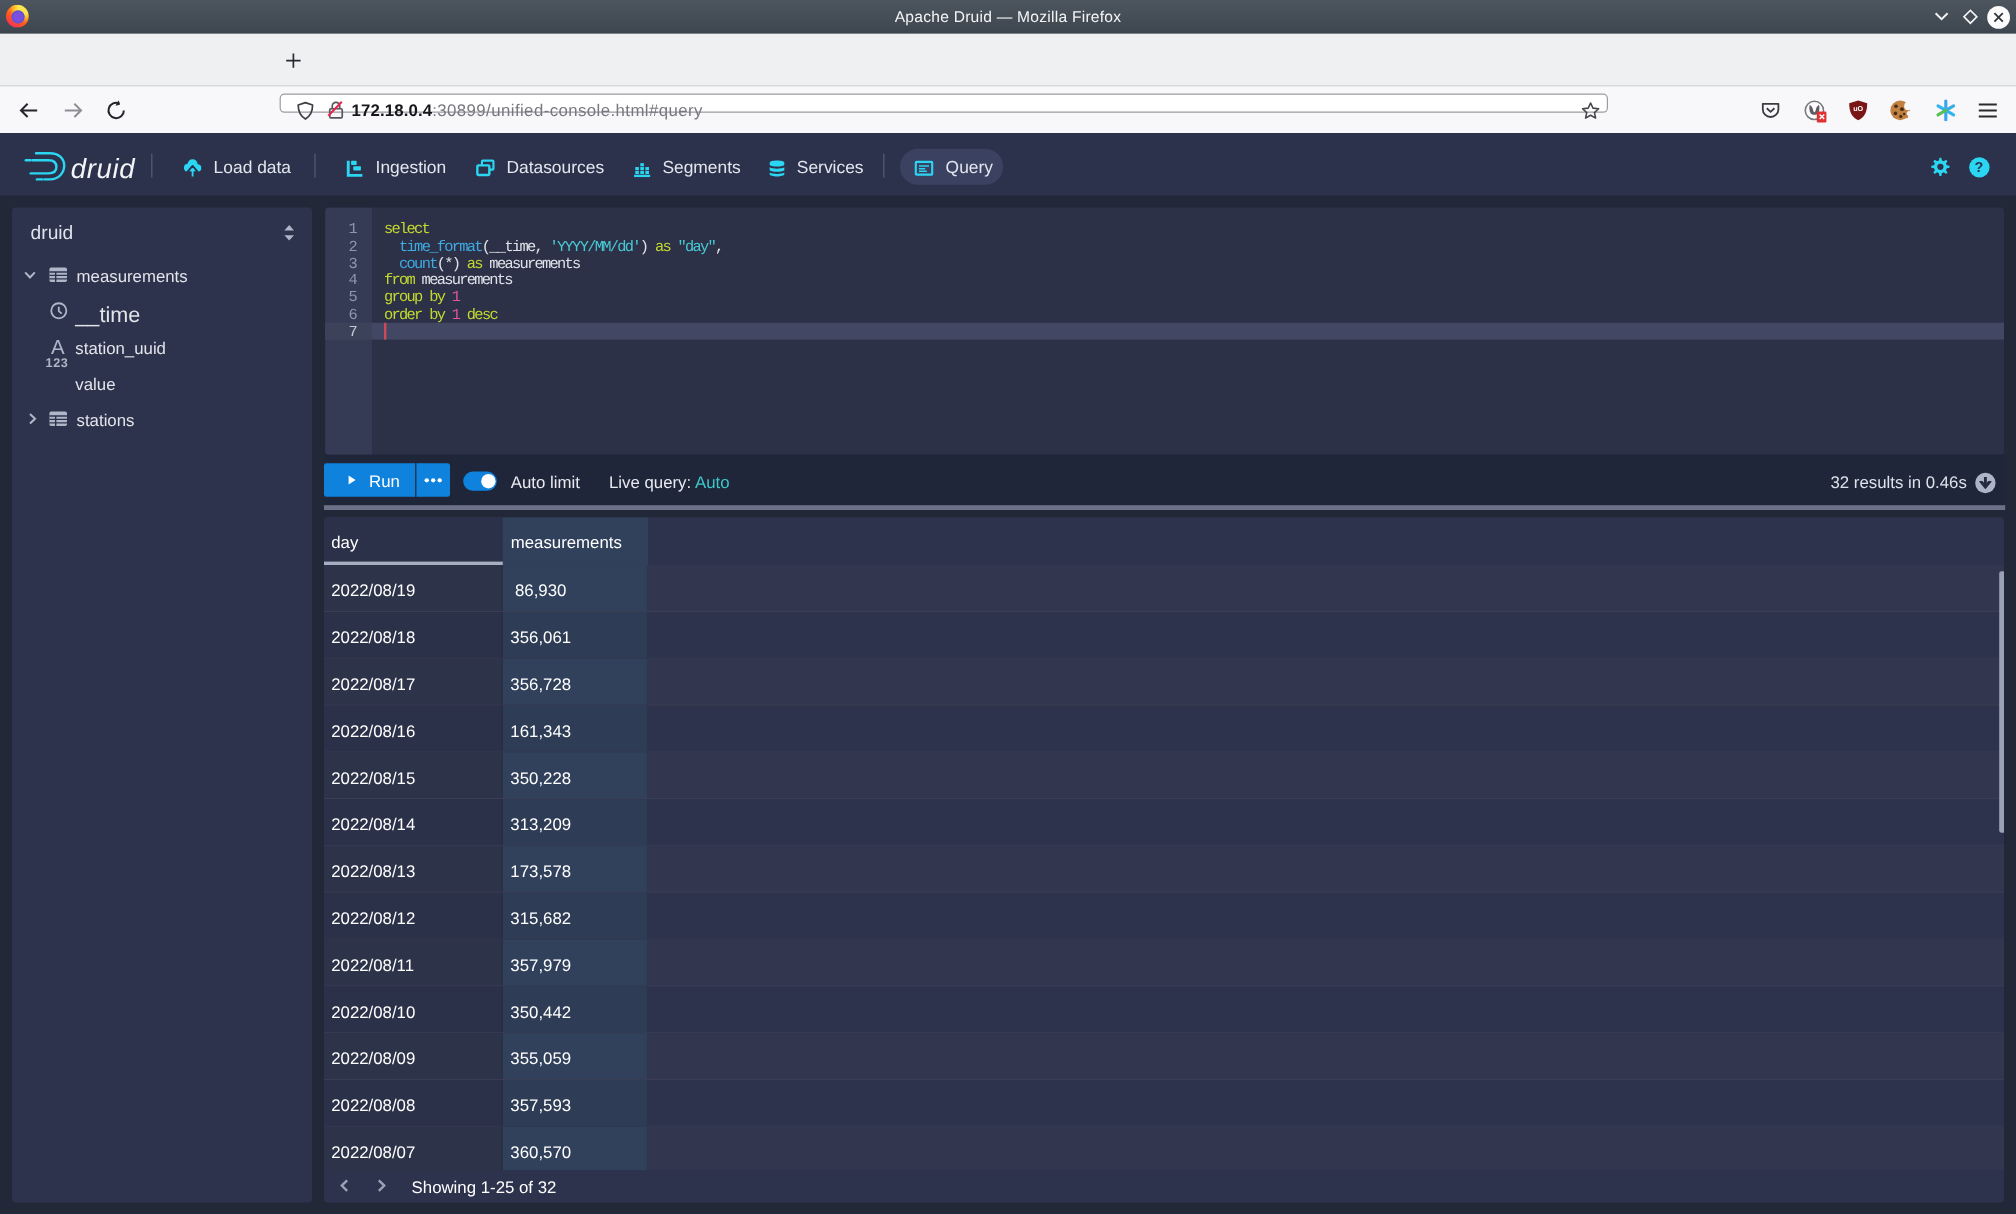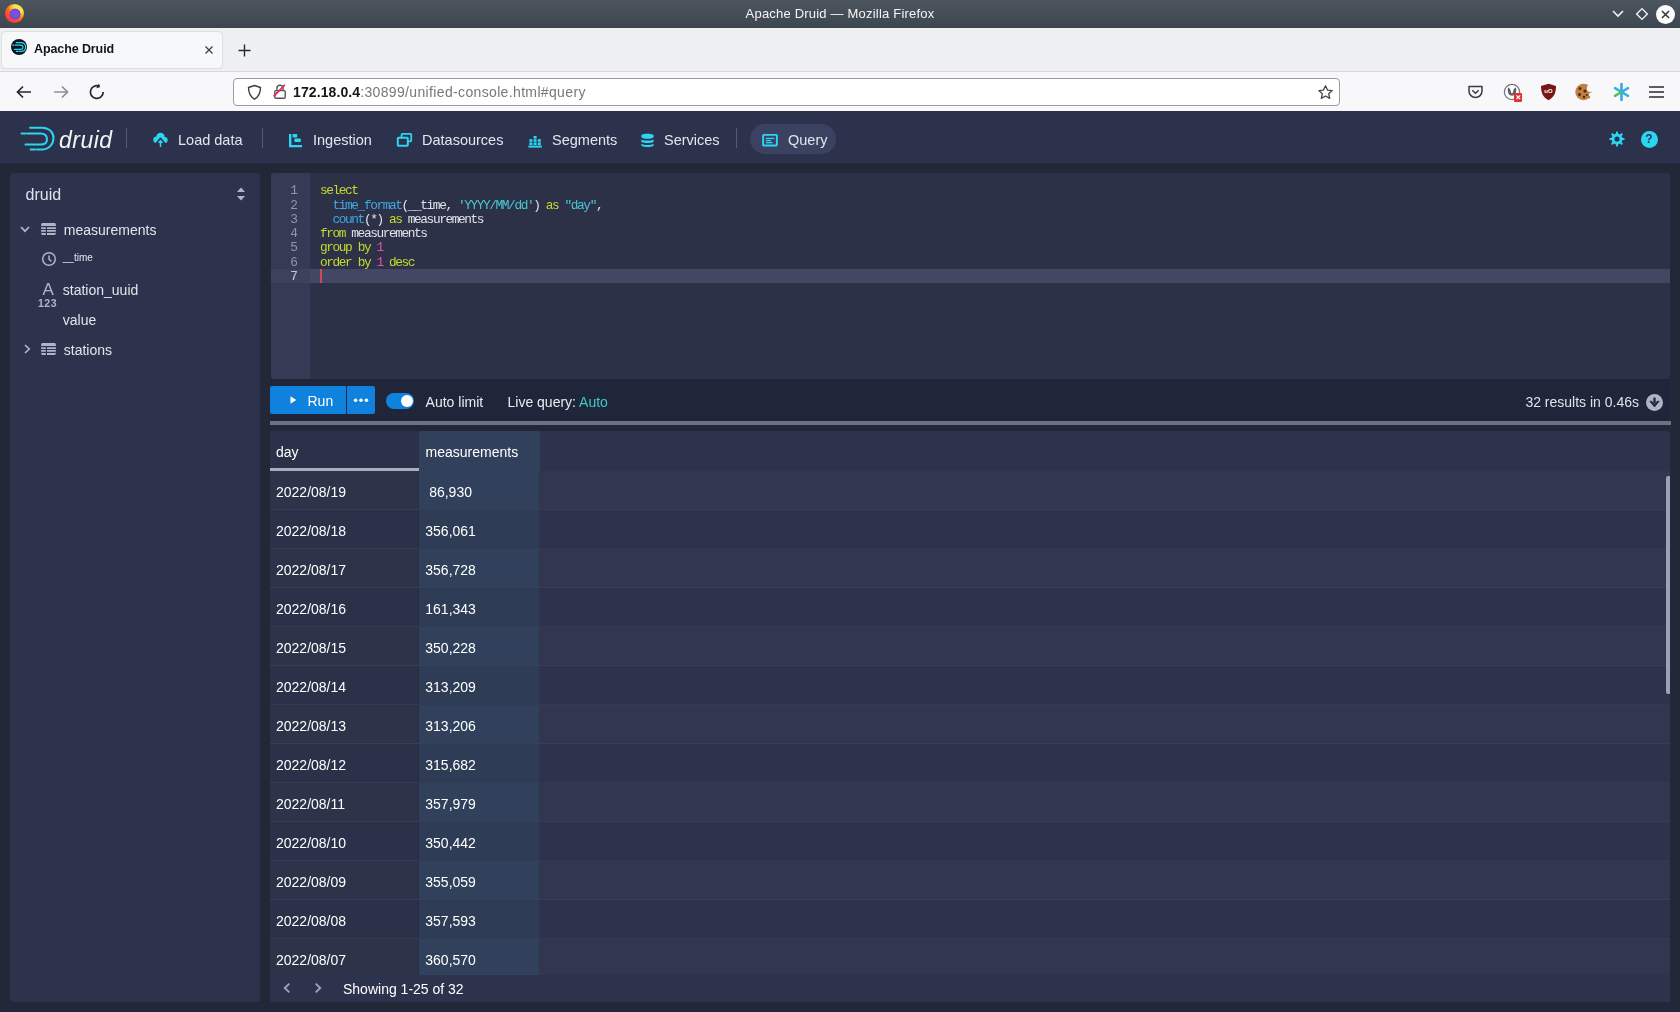--- a/index.html
+++ b/index.html
@@ -8,21 +8,21 @@
   .abs { position:absolute; }
   
   #titlebar { position:absolute; left:0; top:0; width:1680px; height:28px;
     background:linear-gradient(#4d555f,#3d454e); }
   #titletext { position:absolute; top:6px; left:0; width:1680px; text-align:center;
     color:#f4f5f6; font-size:13px; letter-spacing:0.2px; }
   #tabbar { position:absolute; left:0; top:28px; width:1680px; height:43px; background:#eef0f2; }
   #tab { position:absolute; left:2px; top:4px; width:220px; height:36px; background:#f7f8f9;
     border-radius:4px; box-shadow:0 0 2px rgba(0,0,0,.25); }
   #urlrow { position:absolute; left:0; top:70.5px; width:1680px; height:40.5px; background:#f8f8fa; border-top:1px solid #d9d9dd; box-sizing:border-box; }
-  #urlfield { position:absolute; left:233px; top:6px; width:1107px; height:28px; background:#ffffff;
+  #urlfield { position:absolute; left:233px; top:6px; width:1107px; height:16px; background:#ffffff;
     border:1px solid #9b9ba4; border-radius:4px; }
   
   #app { position:absolute; left:0; top:111px; width:1680px; height:901px; background:#232838; }
   #dheader { position:absolute; left:0; top:0; width:1680px; height:52px; background:#2d324c; }
   .navitem { position:absolute; top:3px; height:52px; display:flex; align-items:center;
     color:#e3e6ec; font-size:14.5px; }
   .vdiv { position:absolute; top:17px; width:1px; height:20px; background:#555c72; }
   #sidebar { position:absolute; left:10px; top:62px; width:250px; height:829px;
     background:#2e334d; border-radius:3px; color:#e2e5ea; }
   #editor { position:absolute; left:271px; top:62px; width:1399px; height:206px;
@@ -62,35 +62,20 @@
   </svg>
   <svg class="abs" style="left:1635px;top:7px;" width="14" height="14" viewBox="0 0 14 14">
     <rect x="3.2" y="3.2" width="7.6" height="7.6" transform="rotate(45 7 7)" stroke="#f2f3f4" stroke-width="1.4" fill="none"></rect>
   </svg>
   <div class="abs" style="left:1656px;top:4.5px;width:19px;height:19px;border-radius:50%;background:#fbfbfc;"></div>
   <svg class="abs" style="left:1656px;top:4.5px;" width="19" height="19" viewBox="0 0 19 19">
     <path d="M6 6 L13 13 M13 6 L6 13" stroke="#31363b" stroke-width="1.5" fill="none"></path>
   </svg>
 </div>
 <div id="tabbar">
-  <div id="tab">
-    <div class="abs" style="left:9px;top:7px;width:16px;height:16px;border-radius:50%;background:#10161f;"></div>
-    <svg class="abs" style="left:9px;top:7px;" width="16" height="16" viewBox="0 0 16 16">
-      <g stroke="#2bd6f2" stroke-width="1.1" fill="none" stroke-linecap="round">
-        <path d="M5.2 3.6 H10 C13.2 3.6 14.6 5.6 14.6 8 C14.6 10.4 13.2 12.4 10 12.4 H8.2"></path>
-        <path d="M4 6.1 H9.5 C11.2 6.1 12 7 12 8.3 C12 9.6 11.2 10.4 9.5 10.4 H3.4"></path>
-        <path d="M1.6 6.1 H2.9"></path>
-        <path d="M5.4 12.4 H7"></path>
-      </g>
-    </svg>
-    <div class="abs" style="left:32px;top:10px;font-size:12.5px;color:#15141a;font-weight:bold;letter-spacing:-0.1px;">Apache Druid</div>
-    <svg class="abs" style="left:201px;top:12px;" width="12" height="12" viewBox="0 0 12 12">
-      <path d="M2.5 2.5 L9.5 9.5 M9.5 2.5 L2.5 9.5" stroke="#3c3c43" stroke-width="1.2" fill="none"></path>
-    </svg>
-  </div>
   <svg class="abs" style="left:238px;top:16px;" width="13" height="13" viewBox="0 0 13 13">
     <path d="M6.5 0.5 V12.5 M0.5 6.5 H12.5" stroke="#29292e" stroke-width="1.4" fill="none"></path>
   </svg>
 </div>
 <div id="urlrow">
   <svg class="abs" style="left:15px;top:11px;" width="18" height="18" viewBox="0 0 18 18">
     <path d="M16 9 H3 M8 3.5 L2.5 9 L8 14.5" stroke="#25252b" stroke-width="1.7" fill="none"></path>
   </svg>
   <svg class="abs" style="left:52px;top:11px;" width="18" height="18" viewBox="0 0 18 18">
     <path d="M2 9 H15 M10 3.5 L15.5 9 L10 14.5" stroke="#8e8e96" stroke-width="1.7" fill="none"></path>
@@ -248,21 +233,21 @@
       <rect x="1.2" y="2" width="14.6" height="12" rx="1.4" fill="#aeb7c7"></rect>
       <g stroke="#2e334d" stroke-width="1.2">
         <path d="M1.2 5.6 H15.8 M1.2 8.5 H15.8 M1.2 11.4 H15.8 M6.4 5.6 V14"></path>
       </g>
     </svg>
     <div class="abs" style="left:53.8px;top:48.5px;font-size:14px;">measurements</div>
     <svg class="abs" style="left:31px;top:78px;" width="16" height="16" viewBox="0 0 16 16">
       <circle cx="8" cy="8" r="6.3" stroke="#aeb7c7" stroke-width="1.5" fill="none"></circle>
       <path d="M8 4.6 V8.2 L10.4 10.4" stroke="#aeb7c7" stroke-width="1.5" fill="none"></path>
     </svg>
-    <div class="abs" style="left:52.8px;top:78.5px;font-size:10px;">__time</div>
+    <div class="abs" style="left:52.8px;top:78.5px;font-size:18px;">__time</div>
     <div class="abs" style="left:32.5px;top:106.5px;font-size:17px;color:#aeb7c7;">A</div>
     <div class="abs" style="left:52.8px;top:108.5px;font-size:14px;">station_uuid</div>
     <div class="abs" style="left:28px;top:124px;font-size:10.5px;font-weight:bold;color:#aeb7c7;letter-spacing:0.5px;">123</div>
     <div class="abs" style="left:52.8px;top:138.5px;font-size:14px;">value</div>
     <svg class="abs" style="left:11px;top:170px;" width="12" height="12" viewBox="0 0 12 12">
       <path d="M4 2 L8.2 6 L4 10" stroke="#aeb7c7" stroke-width="1.7" fill="none"></path>
     </svg>
     <svg class="abs" style="left:29.5px;top:168px;" width="17" height="16" viewBox="0 0 17 16">
       <rect x="1.2" y="2" width="14.6" height="12" rx="1.4" fill="#aeb7c7"></rect>
       <g stroke="#2e334d" stroke-width="1.2">
@@ -353,21 +338,21 @@
         </div>
       <div class="trow" style="top:234.7px;">
           <div class="c1">2022/08/14</div>
           <div class="c2">
             <span>313,209</span>
           </div>
         </div>
       <div class="trow" style="top:273.7px;">
           <div class="c1">2022/08/13</div>
           <div class="c2">
-            <span>313,206</span>
+            <span>173,578</span>
           </div>
         </div>
       <div class="trow" style="top:312.7px;">
           <div class="c1">2022/08/12</div>
           <div class="c2">
             <span>315,682</span>
           </div>
         </div>
       <div class="trow" style="top:351.7px;">
           <div class="c1">2022/08/11</div>

